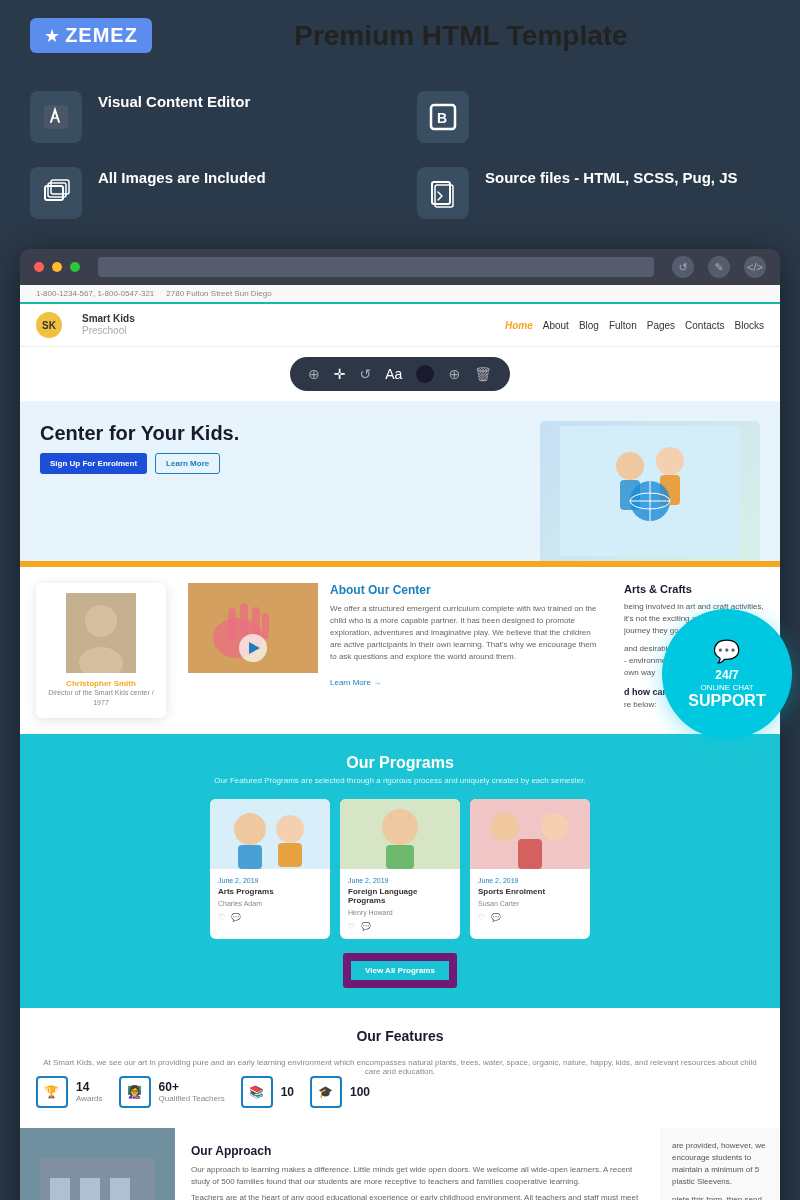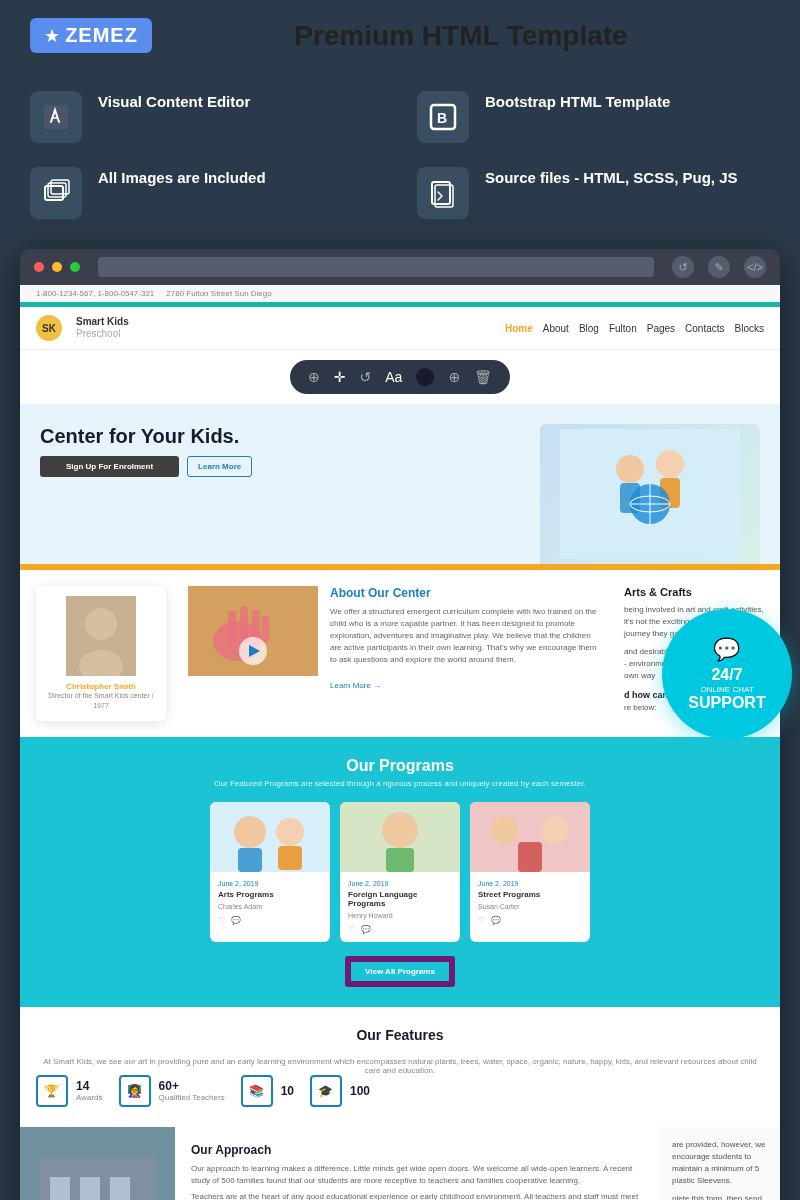--- a/index.html
+++ b/index.html
@@ -146,21 +146,21 @@
       background: #fff;
       display: flex;
       align-items: center;
       padding: 8px 16px;
       border-bottom: 1px solid #eee;
       font-size: 11px;
     }
     .site-logo-area {
       display: flex;
       align-items: center;
-      gap: 14px;
+      gap: 20px;
       margin-right: auto;
     }
     .site-logo-circle {
       width: 26px; height: 26px;
       border-radius: 50%;
       background: #f0c040;
       display: flex; align-items: center; justify-content: center;
       font-size: 10px; color: #333; font-weight: bold;
     }
     .site-logo-label {
@@ -170,21 +170,21 @@
     .site-nav-links {
       display: flex;
       gap: 10px;
       align-items: center;
     }
     .site-nav-link {
       font-size: 10px;
       color: #333;
       text-decoration: none;
     }
-    .site-nav-link.active { color: #f5a623; font-weight: bold; }
+    .site-nav-link.active { color: #f5a623; font-weight: bold; font-style: italic; }
 
     
     .edit-toolbar {
       background: #2d3748;
       border-radius: 30px;
       display: flex;
       align-items: center;
       gap: 14px;
       padding: 8px 18px;
       width: fit-content;
@@ -228,25 +228,25 @@
       font-size: 9px;
       color: #555;
       line-height: 1.5;
       margin-bottom: 12px;
     }
     .hero-buttons {
       display: flex;
       gap: 8px;
     }
     .btn-primary {
-      background: #404040;
+      background: #1d4ed8;
       color: white;
       border: none;
       border-radius: 3px;
-      padding: 5px 26px;
+      padding: 5px 10px;
       font-size: 8px;
       font-weight: bold;
       cursor: pointer;
     }
     .btn-outline {
       background: transparent;
       color: #1a7fc1;
       border: 1px solid #1a7fc1;
       border-radius: 3px;
       padding: 5px 10px;
@@ -364,21 +364,21 @@
     }
     .program-icons {
       display: flex;
       gap: 6px;
     }
     .prog-icon { font-size: 8px; color: #aaa; }
     .view-all-btn {
       display: inline-block;
       margin-top: 14px;
       background: transparent;
-      border: 6px solid #701a75;
+      border: 8px solid #701a75;
       color: #fff;
       font-size: 8px;
       font-weight: bold;
       padding: 5px 14px;
       border-radius: 3px;
       cursor: pointer;
     }
 
     
     .features-bottom {
@@ -458,33 +458,33 @@
       display: flex;
       flex-direction: column;
       align-items: center;
       justify-content: center;
       text-align: center;
       box-shadow: 0 4px 20px rgba(0,200,224,0.4);
       z-index: 20;
       padding: 10px;
     }
     .chat-badge-icon { font-size: 22px; color: white; margin-bottom: 4px; }
-    .chat-badge-247 { font-size: 16px; font-weight: 900; color: white; line-height: 1; }
+    .chat-badge-247 { font-size: 12px; font-weight: 900; color: white; line-height: 1; }
     .chat-badge-online { font-size: 8px; color: white; line-height: 1.2; margin-top: 2px; }
     .chat-badge-support { font-size: 16px; font-weight: 900; color: white; line-height: 1; text-transform: uppercase; }
 
     
     .sub-header-bar {
       background: #f8f8f8;
       display: flex;
       padding: 4px 16px;
       font-size: 8px;
       color: #888;
       gap: 12px;
-      border-bottom: 5px solid #14b8a6;
+      border-bottom: 2px solid #14b8a6;
     }
 
     
     .craft-title {
       font-size: 11px;
       font-weight: 700;
       color: #1a1a2e;
     }
 
     
@@ -516,21 +516,20 @@
       </div>
       <span class="feature-text">Visual Content Editor</span>
     </div>
     <div class="feature-item">
       <div class="feature-icon">
         <svg viewBox="0 0 30 30" fill="none" xmlns="http://www.w3.org/2000/svg">
           <rect x="3" y="3" width="24" height="24" rx="3" stroke="white" stroke-width="2.5" fill="none"></rect>
           <text x="9" y="21" fill="white" font-size="14" font-weight="900" font-family="Arial">B</text>
         </svg>
       </div>
-      <span class="feature-text">Bootstrap HTML Template</span>
     </div>
     <div class="feature-item">
       <div class="feature-icon">
         <svg viewBox="0 0 30 30" fill="none" xmlns="http://www.w3.org/2000/svg">
           <rect x="4" y="8" width="18" height="14" rx="2" stroke="white" stroke-width="2" fill="none"></rect>
           <rect x="7" y="5" width="18" height="14" rx="2" stroke="white" stroke-width="1.5" fill="none"></rect>
           <rect x="10" y="2" width="18" height="14" rx="2" stroke="white" stroke-width="1.5" fill="none"></rect>
         </svg>
       </div>
       <span class="feature-text">All Images are Included</span>
@@ -736,21 +735,21 @@
             <div class="program-img-placeholder p3">
               <svg width="120" height="70" viewBox="0 0 120 70">
                 <rect width="120" height="70" fill="#f0c5c5"></rect>
                 <circle cx="35" cy="28" r="14" fill="#f0c8a0"></circle>
                 <circle cx="85" cy="28" r="14" fill="#f5d0b0"></circle>
                 <rect x="48" y="40" width="24" height="30" rx="4" fill="#d46060"></rect>
               </svg>
             </div>
             <div class="program-card-body">
               <div class="program-date">June 2, 2019</div>
-              <div class="program-name">Street Programs</div>
+              <div class="program-name">Sports Enrolment</div>
               <div class="program-author">Susan Carter</div>
               <div class="program-icons">
                 <span class="prog-icon">♡</span>
                 <span class="prog-icon">💬</span>
               </div>
             </div>
           </div>
         </div>
         <button class="view-all-btn">View All Programs</button>
       </div>

